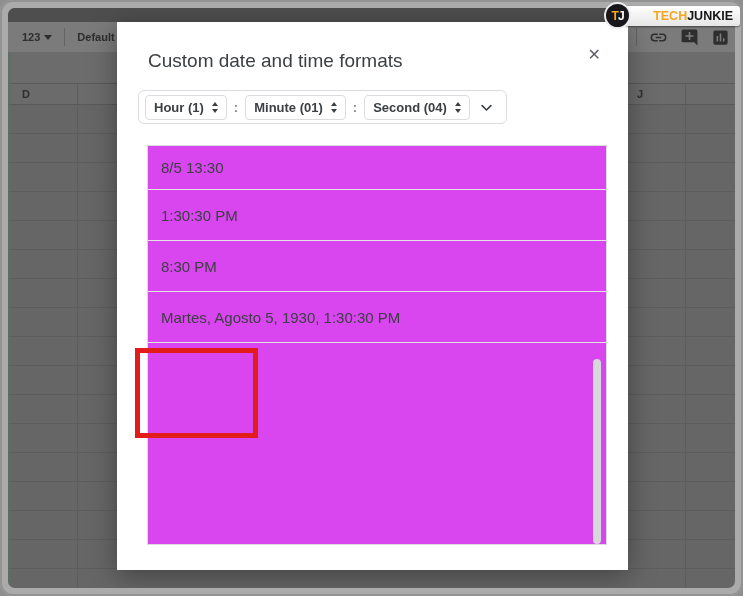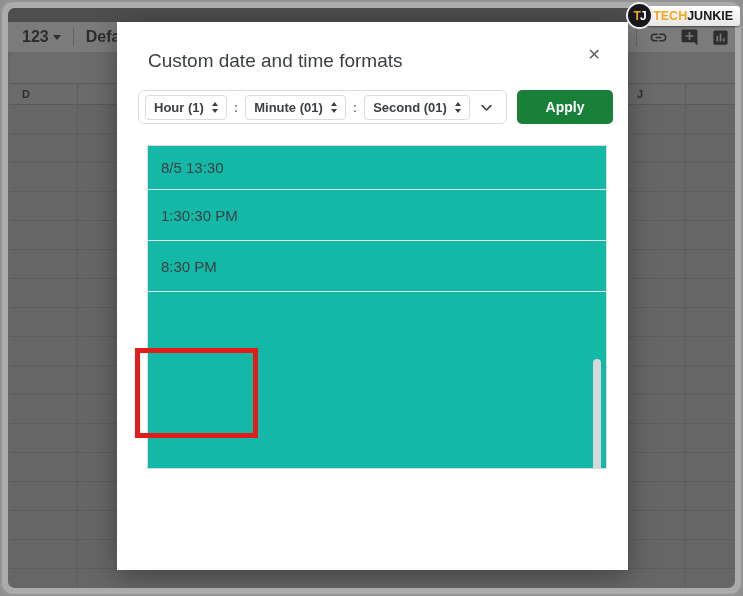--- a/index.html
+++ b/index.html
@@ -6,21 +6,21 @@
   html,body { width:743px; height:596px; }
   body { position:relative; font-family:"Liberation Sans", sans-serif; background:#8f8f8f; overflow:hidden; }
 
   
   .frame { position:absolute; inset:0; background:#ababab; border-radius:13px; box-shadow: inset 0 0 0 2px #939393; }
   .screen { position:absolute; left:8px; top:8px; right:8px; bottom:8px; border-radius:7px; overflow:hidden; background:#666666; }
 
   
   .top-band { position:absolute; left:0; top:0; right:0; height:14px; background:#4e4e4e; }
   .toolbar { position:absolute; left:0; top:14px; right:0; height:30px; background:#7b7b7b; }
-  .tb-left { position:absolute; left:14px; top:0; height:30px; display:flex; align-items:center; gap:12px; color:#2d2d2d; font-size:16px; font-weight:bold; }
+  .tb-left { position:absolute; left:14px; top:0; height:30px; display:flex; align-items:center; gap:12px; color:#2d2d2d; font-size:11px; font-weight:bold; }
   .tb-group { display:flex; align-items:center; }
   .caret-down { width:0; height:0; border-left:4px solid transparent; border-right:4px solid transparent; border-top:5px solid #2d2d2d; display:inline-block; margin-left:4px; }
   .tb-div { width:1px; height:18px; background:#646464; }
   .tb-right { position:absolute; right:5px; top:0; height:30px; display:flex; align-items:center; gap:12px; }
   .tb-right svg { display:block; }
 
   .formula-band { position:absolute; left:0; top:44px; right:0; height:31px; background:#6c6c6c; }
   .col-header-row { position:absolute; left:0; right:0; top:75px; height:22px; background:#6b6b6b; border-top:1px solid #595959; border-bottom:1px solid #595959; font-size:11px; font-weight:bold; color:#2e2e2e; }
   .colhdr { position:absolute; top:4px; }
   .colhdr-d { left:14px; }
@@ -30,41 +30,41 @@
   .vline { position:absolute; top:75px; bottom:0; width:1px; background:#5d5d5d; }
   .vline-1 { left:69px; }
   .vline-2 { left:677px; }
   .left-strip { position:absolute; left:0; top:44px; bottom:0; width:3px; background:#5e6e62; opacity:.55; }
 
   
   .logo { position:absolute; top:2px; right:3px; display:flex; align-items:center; z-index:20; }
   .logo-circle { width:27px; height:27px; border-radius:50%; background:#17171c; border:2px solid #ececec; display:flex; align-items:center; justify-content:center; font-weight:bold; font-size:12px; letter-spacing:-1px; z-index:2; }
   .logo-circle .t { color:#f5a61d; }
   .logo-circle .j { color:#ffffff; }
-  .logo-pill { margin-left:-6px; height:20px; background:linear-gradient(#ffffff,#e6e6e6); border-radius:3px; display:flex; align-items:center; padding:0 7px 0 6px; font-weight:bold; font-size:12.5px; box-shadow:0 1px 2px rgba(0,0,0,.45); }
+  .logo-pill { margin-left:-6px; height:20px; background:linear-gradient(#ffffff,#e6e6e6); border-radius:3px; display:flex; align-items:center; padding:0 7px 0 28px; font-weight:bold; font-size:12.5px; box-shadow:0 1px 2px rgba(0,0,0,.45); }
   .logo-pill .tech { color:#f5a61d; }
   .logo-pill .junkie { color:#161616; }
 
   
   .dialog { position:absolute; left:109px; top:14px; width:511px; height:548px; background:#ffffff; border-radius:0; box-shadow:0 6px 26px rgba(0,0,0,.35); z-index:10; }
   .dialog-title { position:absolute; left:31px; top:28px; font-size:19px; color:#3c4043; }
   .close-btn { position:absolute; right:27px; top:25px; font-size:16px; color:#5f6368; cursor:pointer; line-height:1; }
 
   .controls { position:absolute; left:21px; top:68px; right:15px; height:34px; display:flex; }
   .chipbox { width:369px; display:flex; align-items:center; gap:7px; border:1px solid #dadce0; border-radius:6px; padding:0 12px 0 6px; }
   .chip { display:flex; align-items:center; gap:8px; border:1px solid #dadce0; border-radius:4px; padding:4px 8px; font-size:13px; font-weight:bold; color:#3c4043; cursor:pointer; white-space:nowrap; }
   .stepper { display:flex; flex-direction:column; gap:3px; }
   .stepper i { display:block; width:0; height:0; border-left:3.5px solid transparent; border-right:3.5px solid transparent; }
   .stepper .up { border-bottom:4px solid #3c4043; }
   .stepper .dn { border-top:4px solid #3c4043; }
   .colon { color:#80868b; font-size:13px; font-weight:bold; }
   .chevron { margin-left:auto; cursor:pointer; display:flex; align-items:center; }
   .apply-btn { margin-left:auto; width:96px; height:34px; background:#188038; color:#ffffff; border:none; border-radius:5px; font-size:14px; font-weight:bold; font-family:"Liberation Sans",sans-serif; cursor:pointer; }
 
-  .format-list { position:absolute; left:30px; top:123px; width:460px; height:324px; border:1px solid #dadce0; overflow:hidden; background:#14b8a6; }
+  .format-list { position:absolute; left:30px; top:123px; width:460px; height:400px; border:1px solid #dadce0; overflow:hidden; background:#d946ef; }
   .row { height:51px; border-bottom:1px solid #e4e4e4; display:flex; align-items:center; padding-left:13px; font-size:15px; color:#3c4043; cursor:pointer; }
   .row.first { height:44px; }
   .row:last-child { border-bottom:none; }
   .scroll-thumb { position:absolute; right:5px; top:213px; width:8px; height:185px; background:#d6d8dc; border-radius:4px; cursor:pointer; }
 
   .red-box { position:absolute; left:18px; top:326px; width:123px; height:90px; border:5px solid #e11c1a; z-index:12; pointer-events:none; }
 </style>
 </head>
 <body>
 
@@ -133,39 +133,39 @@
           <span class="colon">:</span>
           <div class="chip">
             <span>Minute (01)</span>
             <span class="stepper">
                 <i class="up"></i>
                 <i class="dn"></i>
               </span>
           </div>
           <span class="colon">:</span>
           <div class="chip">
-            <span>Second (01)</span>
+            <span>Second (04)</span>
             <span class="stepper">
                 <i class="up"></i>
                 <i class="dn"></i>
               </span>
           </div>
           <span class="chevron">
             <svg width="15" height="15" viewBox="0 0 24 24" fill="none" stroke="#3c4043" stroke-width="2.6" stroke-linecap="round" stroke-linejoin="round">
                 <polyline points="5 9 12 16 19 9"></polyline>
               </svg>
           </span>
         </div>
-        <button class="apply-btn">Apply</button>
       </div>
 
       <div class="format-list">
         <div class="row first">8/5 13:30</div>
         <div class="row">1:30:30 PM</div>
         <div class="row">8:30 PM</div>
+        <div class="row">Martes, Agosto 5, 1930, 1:30:30 PM</div>
         <div class="scroll-thumb"></div>
       </div>
 
       <div class="red-box"></div>
     </div>
 
   </div>
 </div>
 
 <div class="logo">

